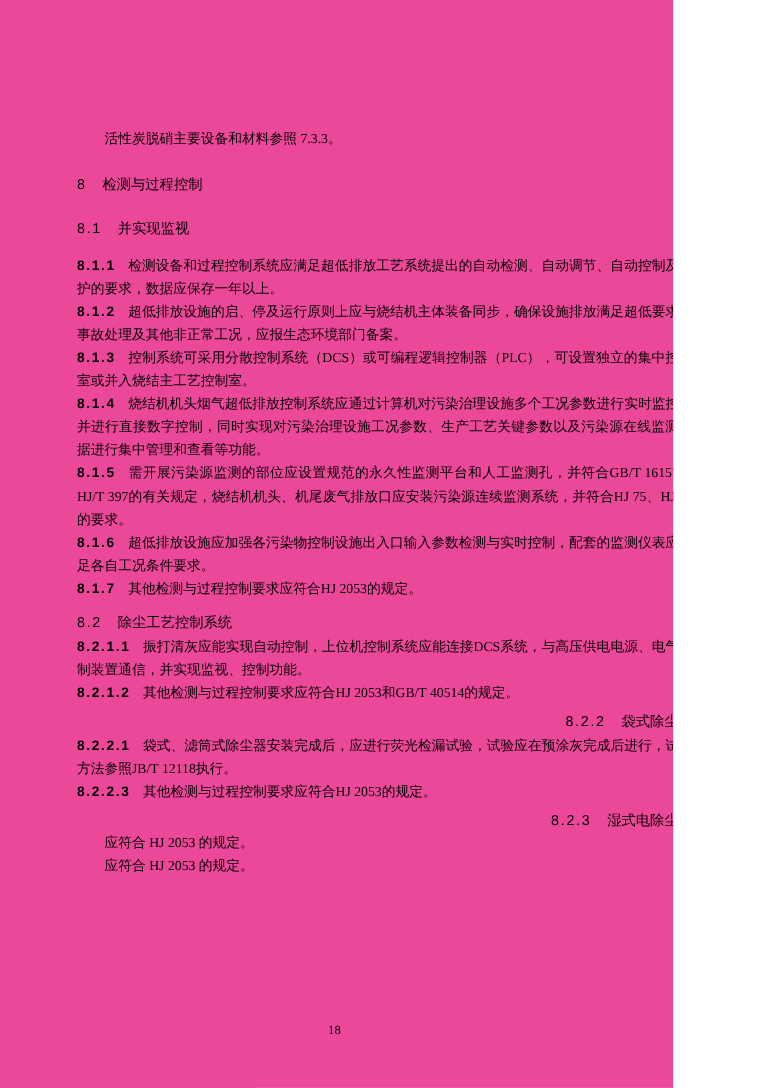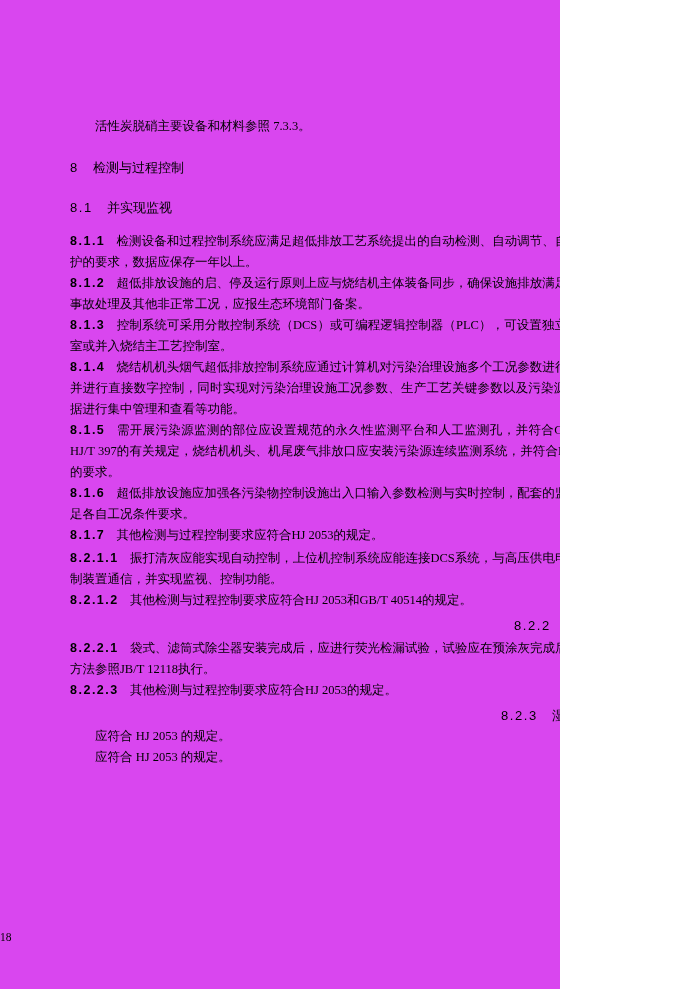--- a/index.html
+++ b/index.html
@@ -2,23 +2,23 @@
 <html><head>
 <meta charset="utf-8">
 <style>
   html, body {
     margin: 0;
     padding: 0;
     background: #ffffff;
   }
   .page {
     position: relative;
-    width: 560px;
+    width: 612px;
     height: 989px;
-    background: #d946ef;
+    background: #ec4899;
     color: #000000;
     font-family: "Liberation Serif", "DejaVu Serif", serif;
     overflow: hidden;
   }
   .content {
     position: absolute;
     left: 70px;
     top: 116px;
     width: 560px;
   }
@@ -58,20 +58,21 @@
   .mt13 { margin-top: 13px !important; }
   .mt9  { margin-top: 9px  !important; }
   .mt8  { margin-top: 8px  !important; }
   .mt4  { margin-top: 4px  !important; text-align: right; }
   .mt2  { margin-top: 2px  !important; }
   .page-number {
     position: absolute;
     left: 0;
     right: 4px;
     bottom: 44px;
+    text-align: center;
     font-size: 11.5px;
     line-height: 16px;
   }
 </style>
 </head>
 <body>
 
 <div class="page">
   <div class="content">
 
@@ -106,20 +107,23 @@
     </p>
 
     <p class="clause">
       <span class="num">8.1.6</span><span>超低排放设施应加强各污染物控制设施出入口输入参数检测与实时控制，配套的监测仪表应满足各自工况条件要求。</span>
     </p>
 
     <p class="clause">
       <span class="num">8.1.7</span><span>其他检测与过程控制要求应符合HJ 2053的规定。</span>
     </p>
 
+    <h3 class="heading mt9">
+      <span class="num">8.2</span><span>除尘工艺控制系统</span>
+    </h3>
 
 
     <p class="clause mt2">
       <span class="num">8.2.1.1</span><span>振打清灰应能实现自动控制，上位机控制系统应能连接DCS系统，与高压供电电源、电气控制装置通信，并实现监视、控制功能。</span>
     </p>
 
     <p class="clause">
       <span class="num">8.2.1.2</span><span>其他检测与过程控制要求应符合HJ 2053和GB/T 40514的规定。</span>
     </p>
 

